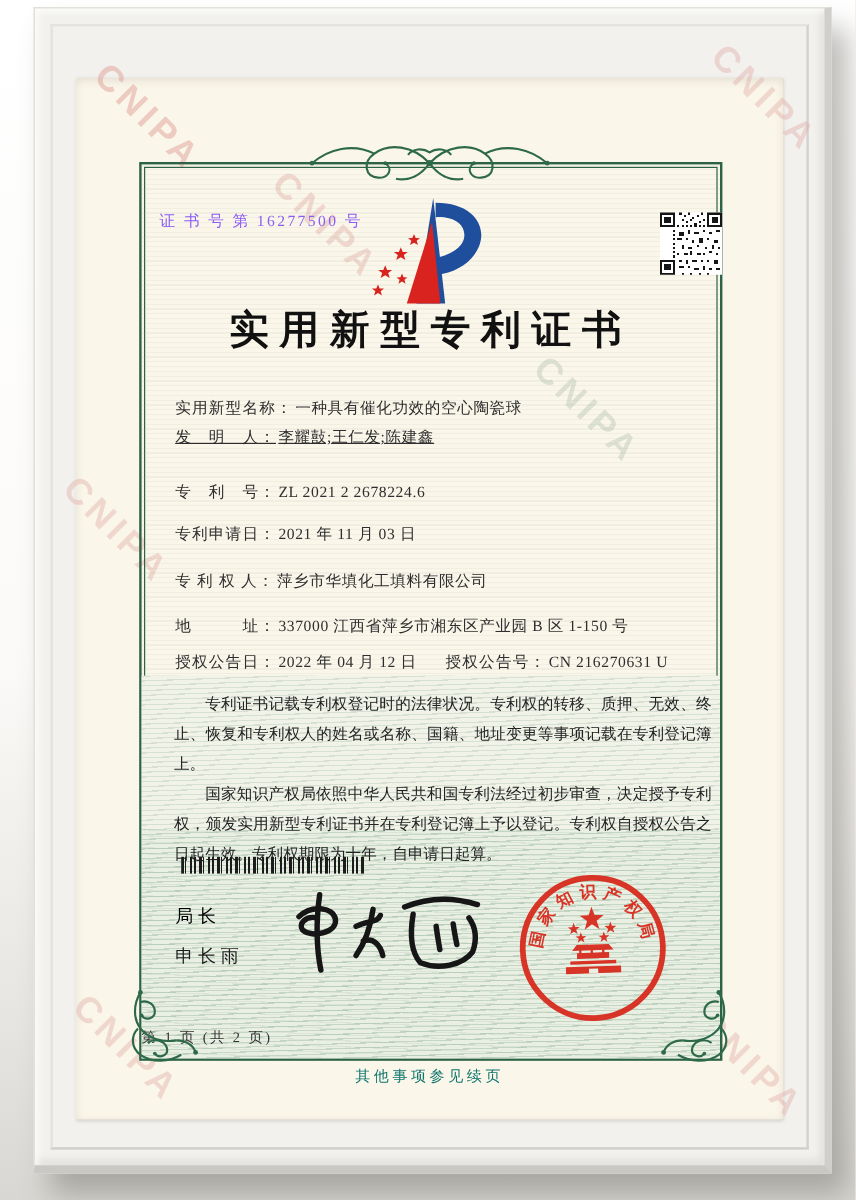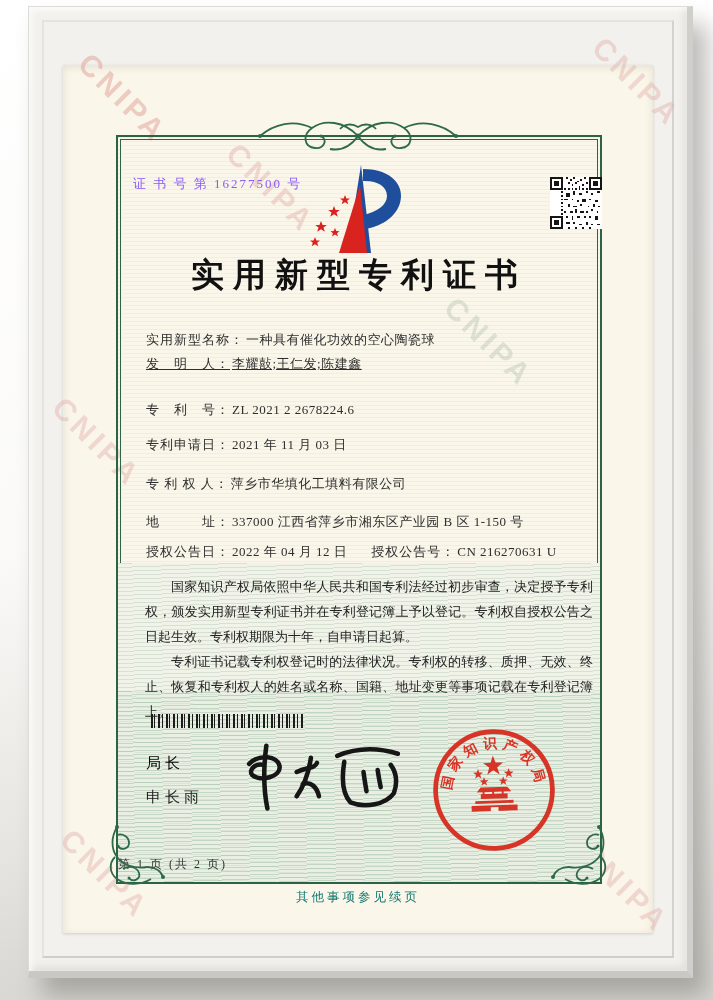--- a/index.html
+++ b/index.html
@@ -140,22 +140,22 @@
           <span class="lab">专 利 权 人：</span><span class="val">萍乡市华填化工填料有限公司</span>
         </div>
         <div class="row" style="top:376px;">
           <span class="lab">地　　　址：</span><span class="val">337000 江西省萍乡市湘东区产业园 B 区 1-150 号</span>
         </div>
         <div class="row" style="top:406px;">
           <span class="lab">授权公告日：</span><span class="val">2022 年 04 月 12 日</span><span class="lab pair2">授权公告号：</span><span class="val">CN 216270631 U</span>
         </div>
 
         <div class="paras">
+          <p>专利证书记载专利权登记时的法律状况。专利权的转移、质押、无效、终止、恢复和专利权人的姓名或名称、国籍、地址变更等事项记载在专利登记簿上。</p>
           <p>国家知识产权局依照中华人民共和国专利法经过初步审查，决定授予专利权，颁发实用新型专利证书并在专利登记簿上予以登记。专利权自授权公告之日起生效。专利权期限为十年，自申请日起算。</p>
-          <p>专利证书记载专利权登记时的法律状况。专利权的转移、质押、无效、终止、恢复和专利权人的姓名或名称、国籍、地址变更等事项记载在专利登记簿上。</p>
         </div>
 
         <div class="barcode"></div>
 
         <div class="director-title">局长</div>
         <div class="director-name">申长雨</div>
 
         <svg class="signature" viewBox="0 0 170 80">
           <g fill="none" stroke="#161616" stroke-width="4.5" stroke-linecap="round" stroke-linejoin="round">
             <path d="M30,12 C27,34 27,54 31,74"></path>

